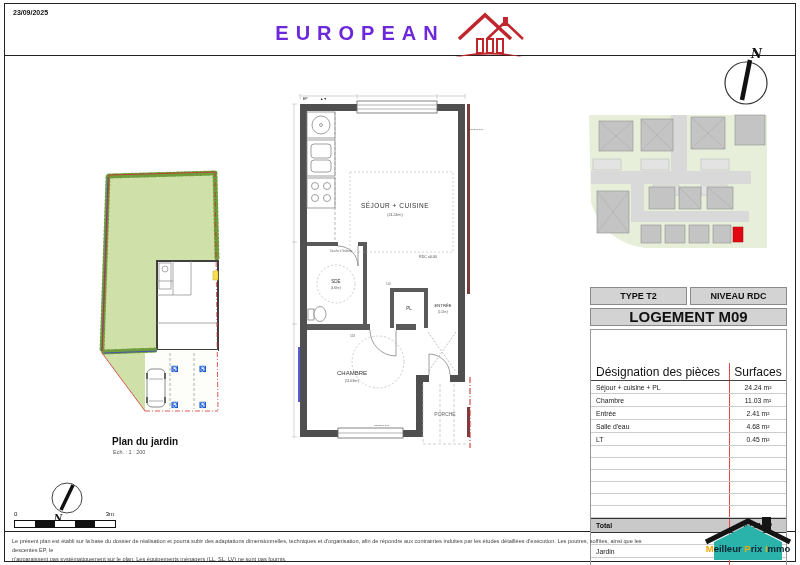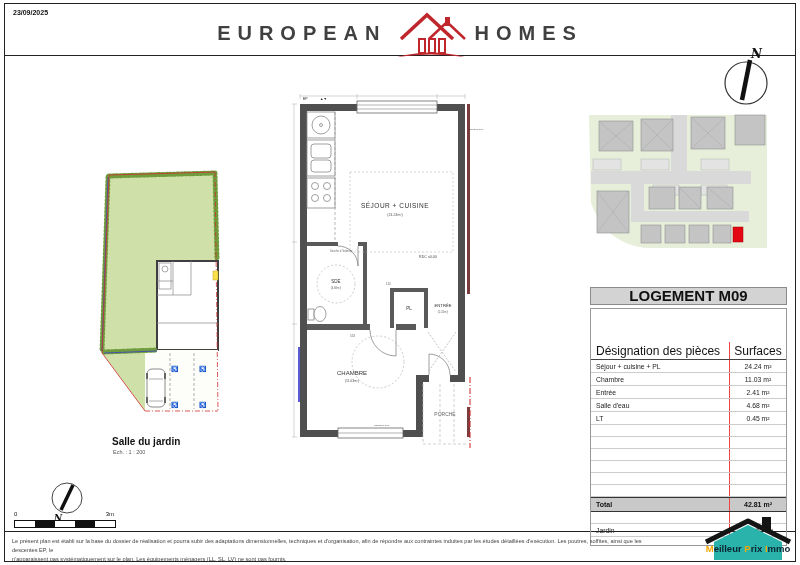--- a/index.html
+++ b/index.html
@@ -3,21 +3,21 @@
 <meta charset="utf-8">
 <style>
   html,body{margin:0;padding:0;}
   body{width:800px;height:565px;position:relative;background:#fff;overflow:hidden;
        font-family:"Liberation Sans",sans-serif;color:#111;}
   .frame{position:absolute;left:4px;top:3px;right:4px;bottom:3px;border:1px solid #222;}
   .hdr-line{position:absolute;left:4px;right:4px;top:55px;border-top:1px solid #222;}
   .ftr-line{position:absolute;left:4px;right:4px;top:531px;border-top:1px solid #222;}
   .date{position:absolute;left:13px;top:9px;font-size:7px;font-weight:bold;}
   .logo{position:absolute;left:0;right:0;top:7px;display:flex;justify-content:center;align-items:center;gap:8px;}
-  .logo-text{font-size:20px;font-weight:bold;letter-spacing:7px;color:#404040;}
+  .logo-text{font-size:20px;font-weight:bold;letter-spacing:7px;color:#6d28d9;}
   
   .gtitle{position:absolute;left:112px;top:436px;font-size:10px;font-weight:bold;}
   .gscale{position:absolute;left:113px;top:449px;font-size:5.5px;color:#555;}
   
   .table{position:absolute;left:590px;top:287px;width:197px;}
   .hdr2cells{display:flex;gap:3px;margin-bottom:3px;}
   .cellg{flex:1;background:#d3d3d3;border:1px solid #8a8a8a;height:16px;line-height:16px;text-align:center;font-weight:bold;font-size:9px;}
   .unitrow{background:#d3d3d3;border:1px solid #8a8a8a;height:16px;line-height:16px;text-align:center;font-weight:bold;font-size:15px;margin-bottom:3px;}
   .tbox{border:1px solid #999;}
   .throw{display:flex;align-items:stretch;height:17px;border-bottom:1.5px solid #444;font-size:12px;font-weight:normal;margin-top:33px;}
@@ -53,21 +53,20 @@
   <span class="logo-text">EUROPEAN</span>
   <svg width="72" height="52" viewBox="0 0 72 52">
     <polyline points="6,32 32,8 58,32" fill="none" stroke="#c0272d" stroke-width="3.5"></polyline>
     <rect x="50" y="10" width="5" height="9" fill="#c0272d"></rect>
     <polyline points="34,32 52,15 70,32" fill="none" stroke="#c0272d" stroke-width="2.5"></polyline>
     <rect x="24" y="32" width="6" height="14" fill="none" stroke="#c0272d" stroke-width="2"></rect>
     <rect x="34" y="32" width="6" height="14" fill="none" stroke="#c0272d" stroke-width="2"></rect>
     <rect x="44" y="32" width="6" height="14" fill="none" stroke="#c0272d" stroke-width="2"></rect>
     <path d="M2,50 Q36,41 70,50 Q36,45 2,50 Z" fill="#c0272d"></path>
   </svg>
-  <span class="logo-text">HOMES</span>
 </div>
 
 <svg style="position:absolute;left:713px;top:45px;" width="66" height="66" viewBox="0 0 66 66">
   <circle cx="33" cy="38" r="21" fill="none" stroke="#333" stroke-width="1.2"></circle>
   <line x1="29" y1="55" x2="37" y2="15" stroke="#111" stroke-width="4.5"></line>
   <text x="38" y="13" class="nfont" font-size="12" fill="#111">N</text>
 </svg>
 
 <svg style="position:absolute;left:583px;top:103px;" width="190" height="150" viewBox="0 0 190 150">
   <path d="M6,12 H184 V145 H62 Q22,140 8,100 Z" fill="#e7efdb"></path>
@@ -155,21 +154,21 @@
     <line x1="75" y1="190" x2="75" y2="246"></line>
       <line x1="99" y1="190" x2="99" y2="246"></line>
   </g>
   <g font-size="6" fill="#333" text-anchor="middle">
     <text x="80" y="208">♿</text>
       <text x="80" y="244">♿</text>
       <text x="108" y="208">♿</text>
       <text x="108" y="244">♿</text>
   </g>
 </svg>
-<div class="gtitle">Salle du jardin</div>
+<div class="gtitle">Plan du jardin</div>
 <div class="gscale">Ech. : 1 : 200</div>
 
 <svg style="position:absolute;left:290px;top:92px;" width="195" height="360" viewBox="0 0 195 360">
 
   <g stroke="#aaa" stroke-width="0.5">
     <line x1="10" y1="4" x2="175" y2="4"></line>
       <line x1="10" y1="2" x2="10" y2="7"></line>
       <line x1="67" y1="2" x2="67" y2="7"></line>
       <line x1="147" y1="2" x2="147" y2="7"></line>
       <line x1="175" y1="2" x2="175" y2="7"></line>
@@ -274,20 +273,24 @@
   <text x="62" y="283" font-size="6" fill="#333" text-anchor="middle">CHAMBRE</text>
   <text x="62" y="290" font-size="3.4" fill="#555" text-anchor="middle">(11.03m²)</text>
   <text x="155" y="324" font-size="5" fill="#666" text-anchor="middle">PORCHE</text>
   <text x="178" y="38" font-size="2.4" fill="#555">Radiateur Dec</text>
   <text x="84" y="334" font-size="2.4" fill="#555">Radiateur Dec</text>
   <text x="60" y="245" font-size="3" fill="#666">553</text>
   <text x="96" y="193" font-size="3" fill="#666">110</text>
 </svg>
 
 <div class="table">
+  <div class="hdr2cells">
+    <div class="cellg">TYPE T2</div>
+    <div class="cellg">NIVEAU RDC</div>
+  </div>
   <div class="unitrow">LOGEMENT M09</div>
   <div class="tbox">
     <div class="throw">
       <div class="lab">Désignation des pièces</div>
       <div class="val">Surfaces</div>
     </div>
     <div class="drow">
         <div class="lab">Séjour + cuisine + PL</div>
         <div class="val">24.24 m²</div>
       </div>

